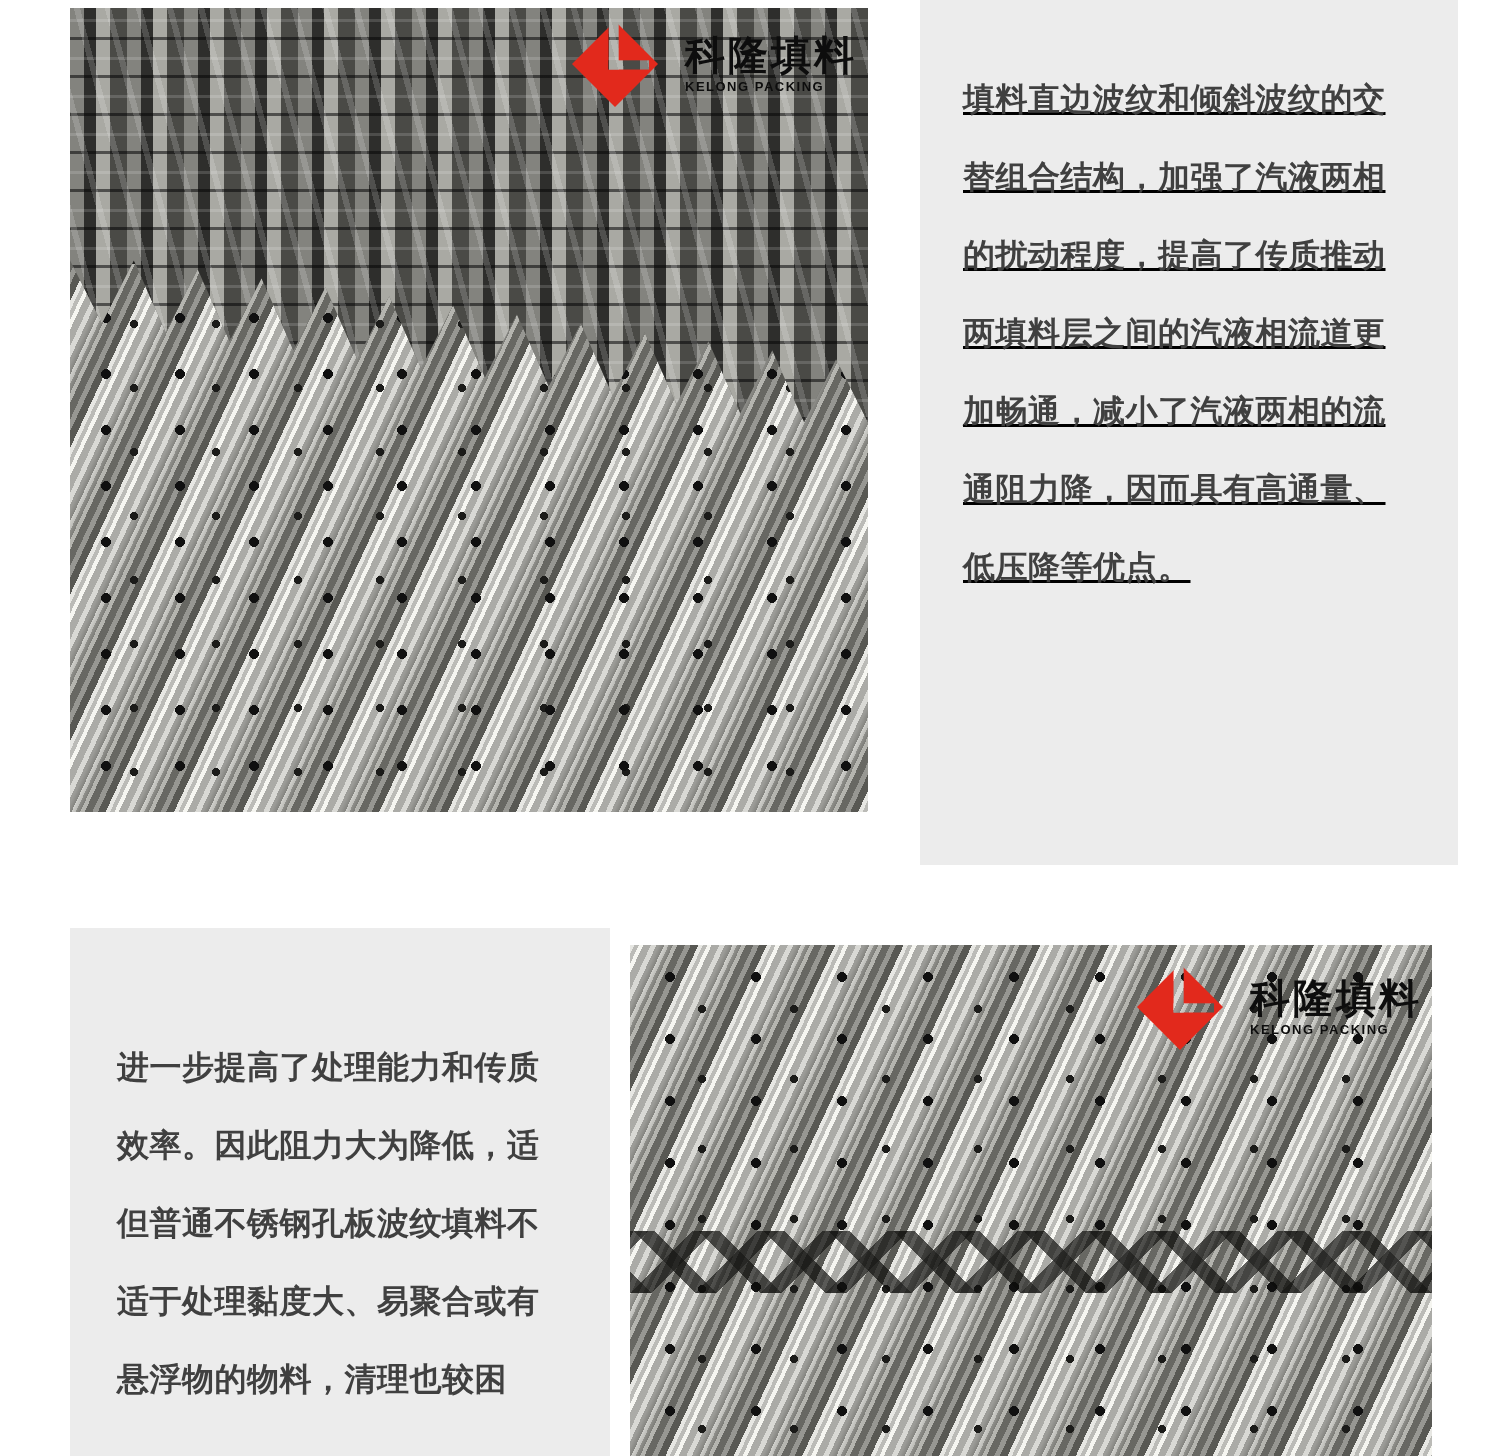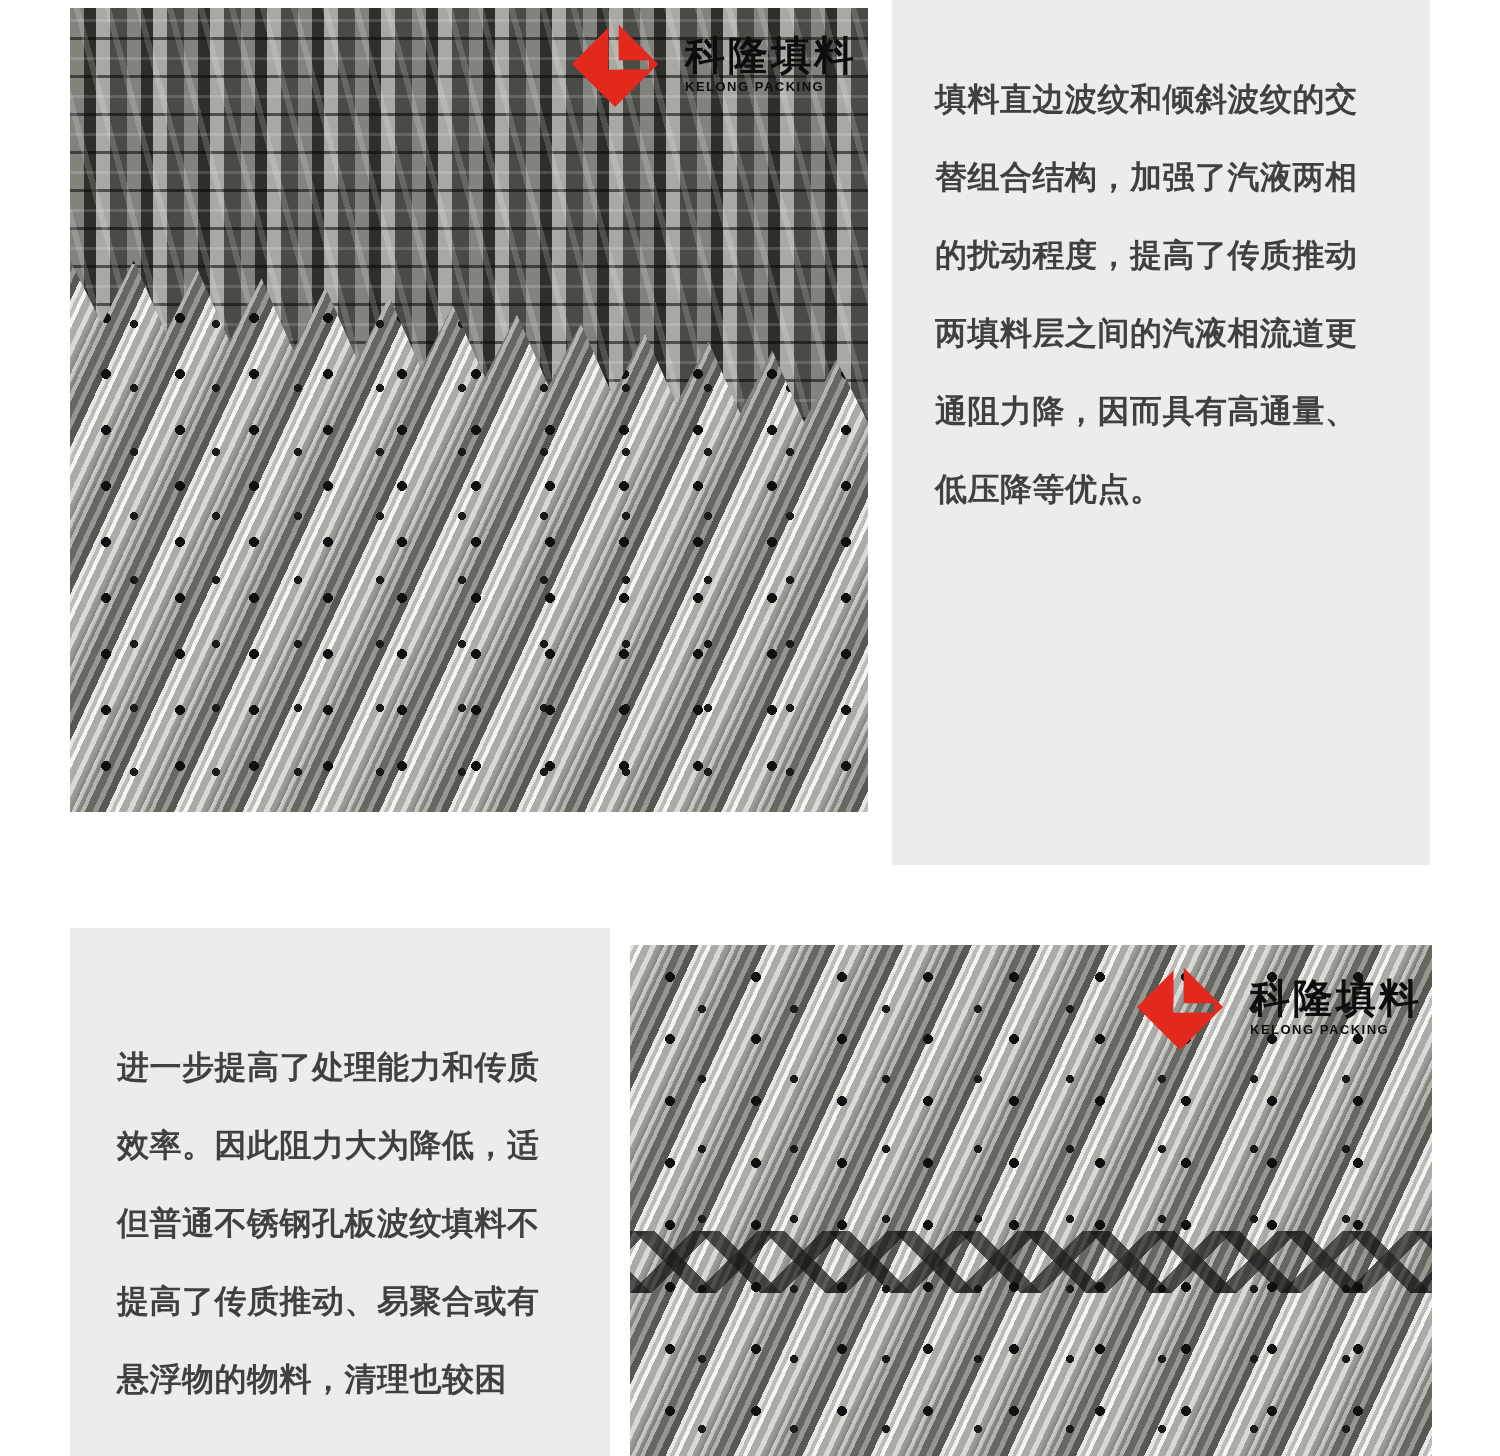--- a/index.html
+++ b/index.html
@@ -61,21 +61,21 @@
   .logo{position:absolute;display:flex;align-items:center;gap:24px;}
   .photo-top .logo{top:10px;right:11px;}
   .photo-bottom .logo{top:16px;right:10px;}
   .logo svg{display:block;}
   .logo-text{text-align:left;}
   .logo-cn{font-size:40px;font-weight:700;color:#0d0d0d;letter-spacing:3px;line-height:1;white-space:nowrap;}
   .logo-en{font-size:13px;font-weight:700;color:#0d0d0d;letter-spacing:1.5px;line-height:1;margin-top:5px;white-space:nowrap;}
 
   
   .panel{position:absolute;background:#ececec;}
-  .panel-top-right{left:892px;top:0;width:538px;height:865px;padding:60px 0 0 43px;box-sizing:border-box;}
+  .panel-top-right{left:920px;top:0;width:538px;height:865px;padding:60px 0 0 43px;box-sizing:border-box;text-decoration:underline;}
   .panel-bottom-left{left:70px;top:928px;width:540px;height:528px;padding:100px 0 0 47px;box-sizing:border-box;}
   .panel p{
     margin:0;height:78px;line-height:78px;
     font-size:32px;font-weight:700;color:#404040;
     letter-spacing:.5px;white-space:nowrap;
   }
 </style>
 </head>
 <body>
 
@@ -100,29 +100,30 @@
         <div class="logo-en">KELONG PACKING</div>
       </div>
     </div>
   </figure>
 
   <section class="panel panel-top-right">
     <p>填料直边波纹和倾斜波纹的交</p>
     <p>替组合结构，加强了汽液两相</p>
     <p>的扰动程度，提高了传质推动</p>
     <p>两填料层之间的汽液相流道更</p>
+    <p>加畅通，减小了汽液两相的流</p>
     <p>通阻力降，因而具有高通量、</p>
     <p>低压降等优点。</p>
   </section>
 
   <section class="panel panel-bottom-left">
     <p>进一步提高了处理能力和传质</p>
     <p>效率。因此阻力大为降低，适</p>
     <p>但普通不锈钢孔板波纹填料不</p>
-    <p>提高了传质推动、易聚合或有</p>
+    <p>适于处理黏度大、易聚合或有</p>
     <p>悬浮物的物料，清理也较困</p>
   </section>
 
   <figure class="photo photo-bottom" style="margin:0;">
     <div class="ribs"></div>
     <div class="fold-band"></div>
     <div class="logo">
       <svg viewBox="0 0 100 100" width="92" height="92">
         <defs>
           <mask id="m-logo-2">

